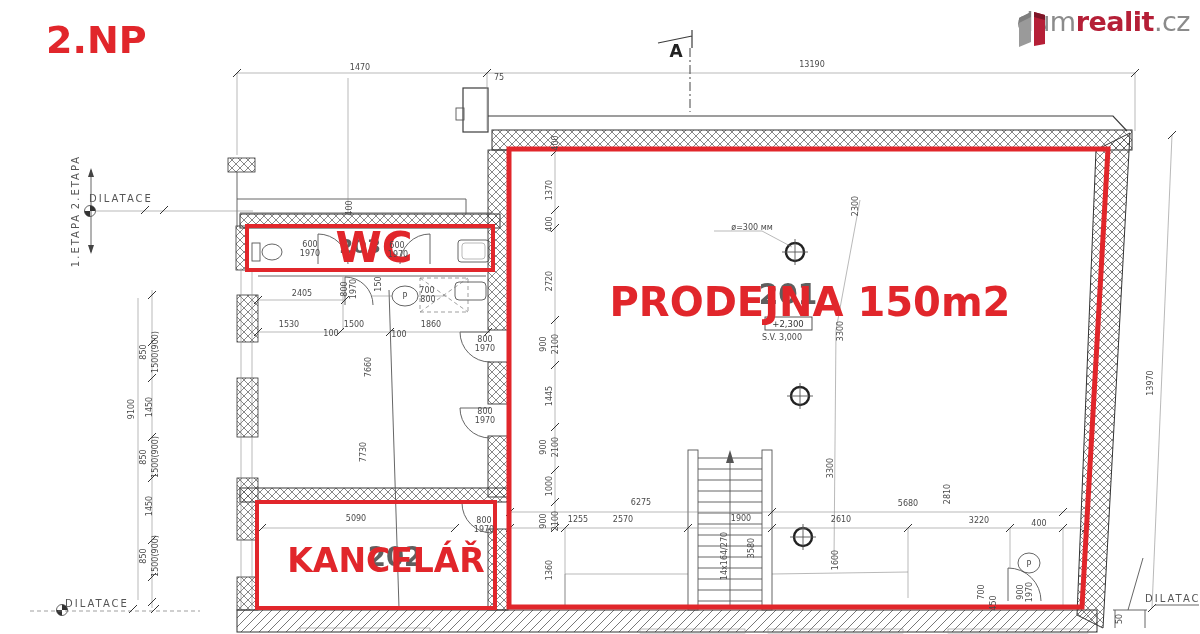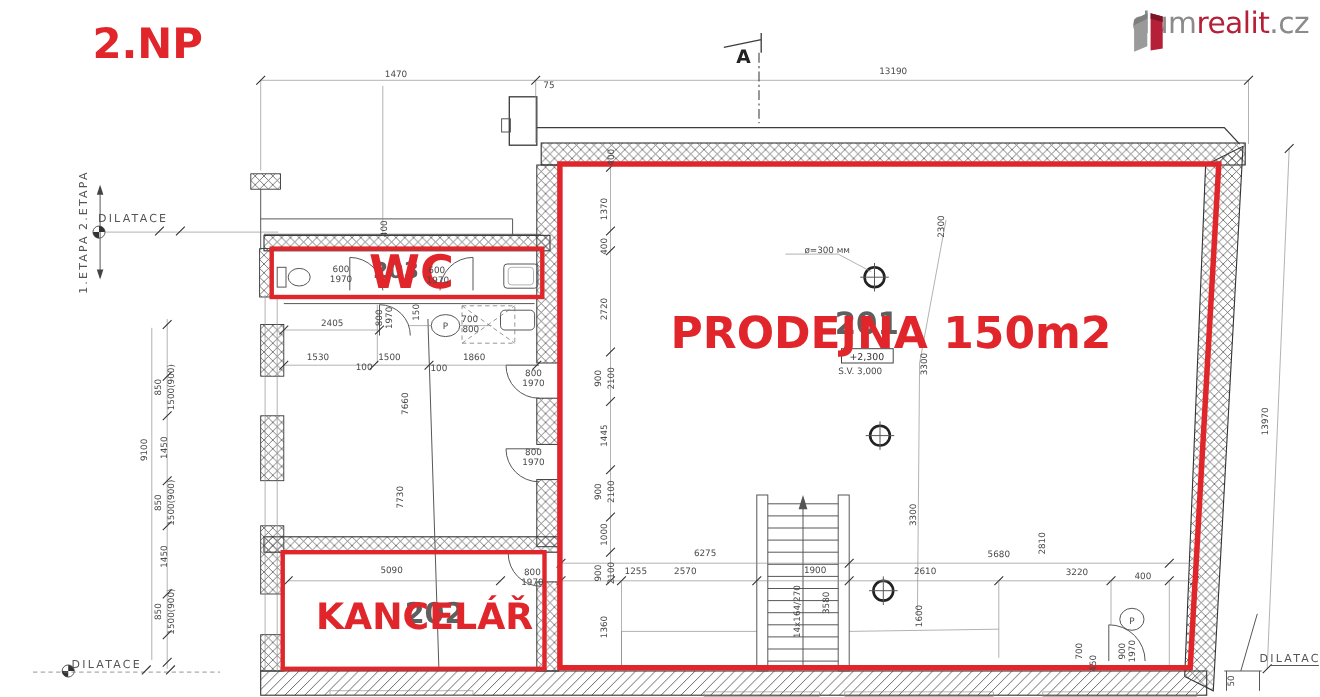--- a/index.html
+++ b/index.html
@@ -1,22 +1,22 @@
 <!DOCTYPE html>
 <html><head>
 <meta charset="utf-8">
 <style>
   html,body{margin:0;padding:0;background:#ffffff;}
   #stage{position:relative;width:1200px;height:634px;background:#ffffff;overflow:hidden;
          font-family:"DejaVu Sans",sans-serif;}
   #floor-label{position:absolute;left:46px;top:18px;font-size:38px;font-weight:bold;
-               color:#e1262b;letter-spacing:0px;margin-left:38px;}
+               color:#e1262b;letter-spacing:0px;}
   #logo{position:absolute;right:10px;top:6px;display:flex;align-items:center;gap:7px;}
   #logo .ltxt{font-size:27px;letter-spacing:-0.5px;color:#8b8b8b;font-weight:500;}
-  #logo .ltxt b{color:#b51f37;font-weight:normal;text-align:center;}
+  #logo .ltxt b{color:#b51f37;font-weight:bold;text-align:center;}
   svg{position:absolute;left:0;top:0;}
   .ln{stroke:#3c3c3c;stroke-width:1.2;fill:none;}
   .md{stroke:#555;stroke-width:0.9;fill:none;}
   .lt{stroke:#8a8a8a;stroke-width:0.6;fill:none;}
   .dash{stroke:#777;stroke-width:0.7;fill:none;stroke-dasharray:4 3;}
   .dadot{stroke:#444;stroke-width:1;fill:none;stroke-dasharray:9 3 2 3;}
   .tk{stroke:#333;stroke-width:1;}
   .red{stroke:#e1262b;fill:none;}
   .dim{font-size:8px;fill:#4a4a4a;text-anchor:middle;}
   .lbl{font-size:10px;fill:#555;text-anchor:middle;letter-spacing:2px;}

